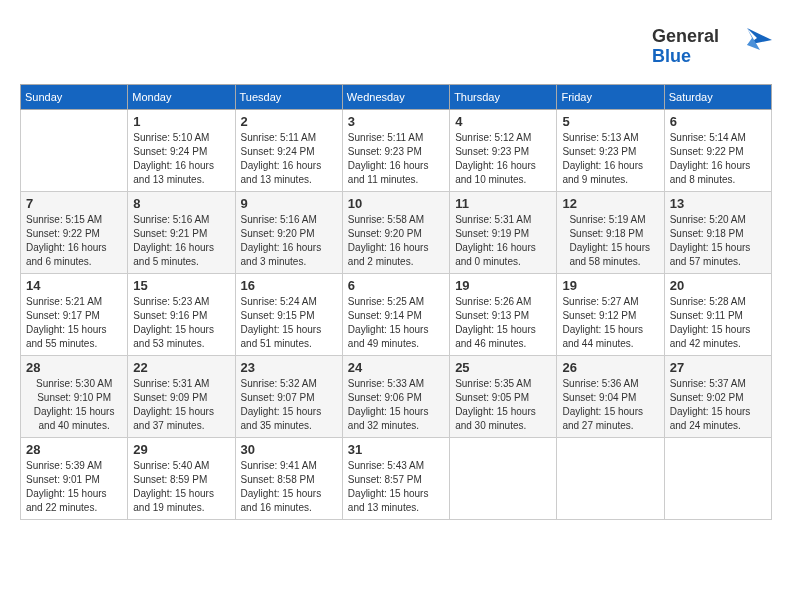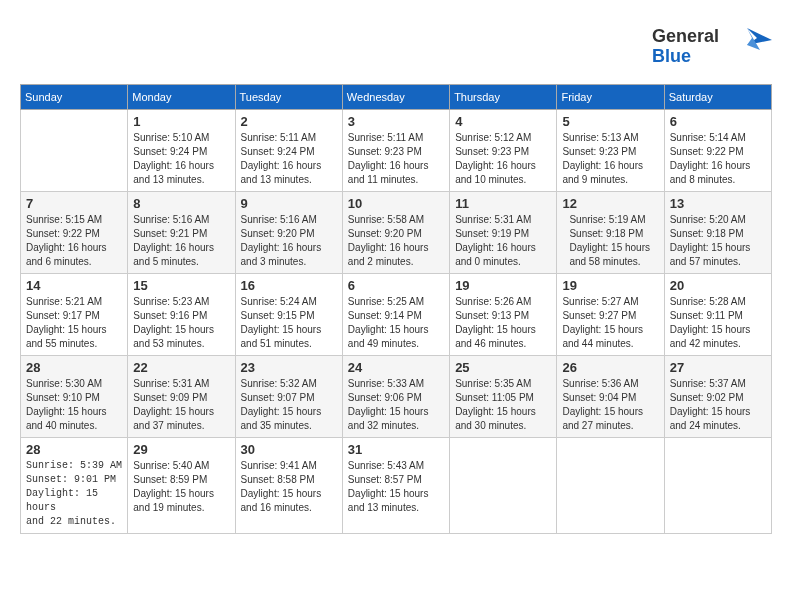--- a/index.html
+++ b/index.html
@@ -241,36 +241,36 @@
         <td>
           <span class="day-number">19</span>
           <div class="day-info" style="white-space: pre-line;">Sunrise: 5:26 AM
 Sunset: 9:13 PM
 Daylight: 15 hours
 and 46 minutes.</div>
         </td>
         <td>
           <span class="day-number">19</span>
           <div class="day-info" style="white-space: pre-line;">Sunrise: 5:27 AM
-Sunset: 9:27 PM
+Sunset: 9:12 PM
 Daylight: 15 hours
 and 44 minutes.</div>
         </td>
         <td>
           <span class="day-number">20</span>
           <div class="day-info" style="white-space: pre-line;">Sunrise: 5:28 AM
 Sunset: 9:11 PM
 Daylight: 15 hours
 and 42 minutes.</div>
         </td>
       </tr>
       <tr>
         <td>
           <span class="day-number">28</span>
-          <div class="day-info" style="white-space: pre-line;">Sunrise: 5:30 AM
+          <div class="day-info" style="white-space: pre-line; text-align: center;">Sunrise: 5:30 AM
 Sunset: 9:10 PM
 Daylight: 15 hours
 and 40 minutes.</div>
         </td>
         <td>
           <span class="day-number">22</span>
           <div class="day-info" style="white-space: pre-line;">Sunrise: 5:31 AM
 Sunset: 9:09 PM
 Daylight: 15 hours
 and 37 minutes.</div>
@@ -285,21 +285,21 @@
         <td>
           <span class="day-number">24</span>
           <div class="day-info" style="white-space: pre-line;">Sunrise: 5:33 AM
 Sunset: 9:06 PM
 Daylight: 15 hours
 and 32 minutes.</div>
         </td>
         <td>
           <span class="day-number">25</span>
           <div class="day-info" style="white-space: pre-line;">Sunrise: 5:35 AM
-Sunset: 11:05 PM
+Sunset: 9:05 PM
 Daylight: 15 hours
 and 30 minutes.</div>
         </td>
         <td>
           <span class="day-number">26</span>
           <div class="day-info" style="white-space: pre-line;">Sunrise: 5:36 AM
 Sunset: 9:04 PM
 Daylight: 15 hours
 and 27 minutes.</div>
         </td>
@@ -307,21 +307,21 @@
           <span class="day-number">27</span>
           <div class="day-info" style="white-space: pre-line;">Sunrise: 5:37 AM
 Sunset: 9:02 PM
 Daylight: 15 hours
 and 24 minutes.</div>
         </td>
       </tr>
       <tr>
         <td>
           <span class="day-number">28</span>
-          <div class="day-info" style="white-space: pre-line; font-family: Liberation Mono, monospace;">Sunrise: 5:39 AM
+          <div class="day-info" style="white-space: pre-line;">Sunrise: 5:39 AM
 Sunset: 9:01 PM
 Daylight: 15 hours
 and 22 minutes.</div>
         </td>
         <td>
           <span class="day-number">29</span>
           <div class="day-info" style="white-space: pre-line;">Sunrise: 5:40 AM
 Sunset: 8:59 PM
 Daylight: 15 hours
 and 19 minutes.</div>

